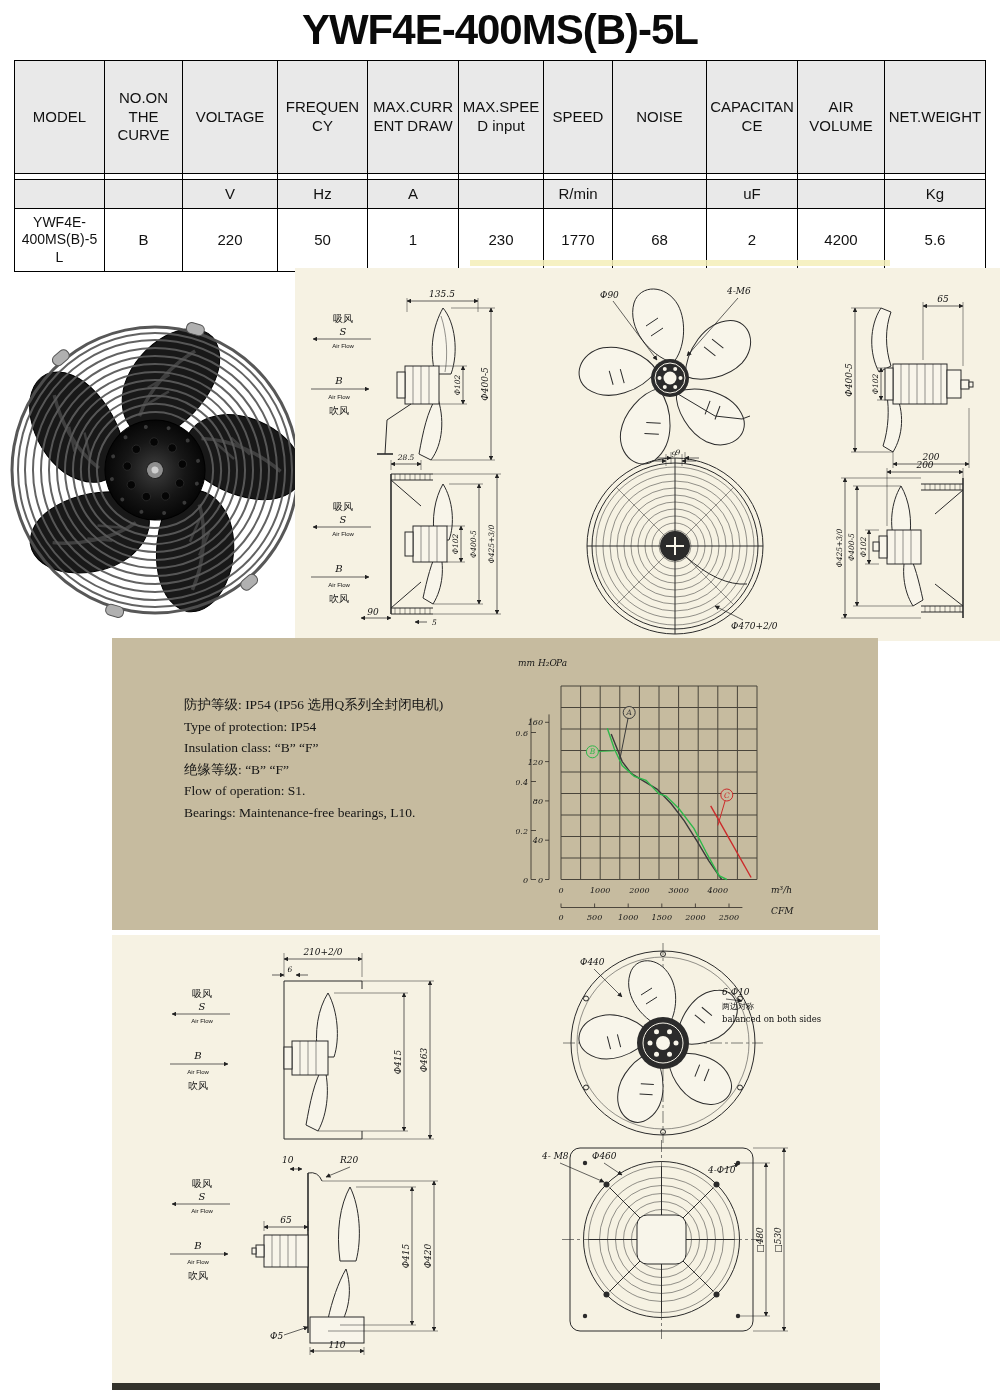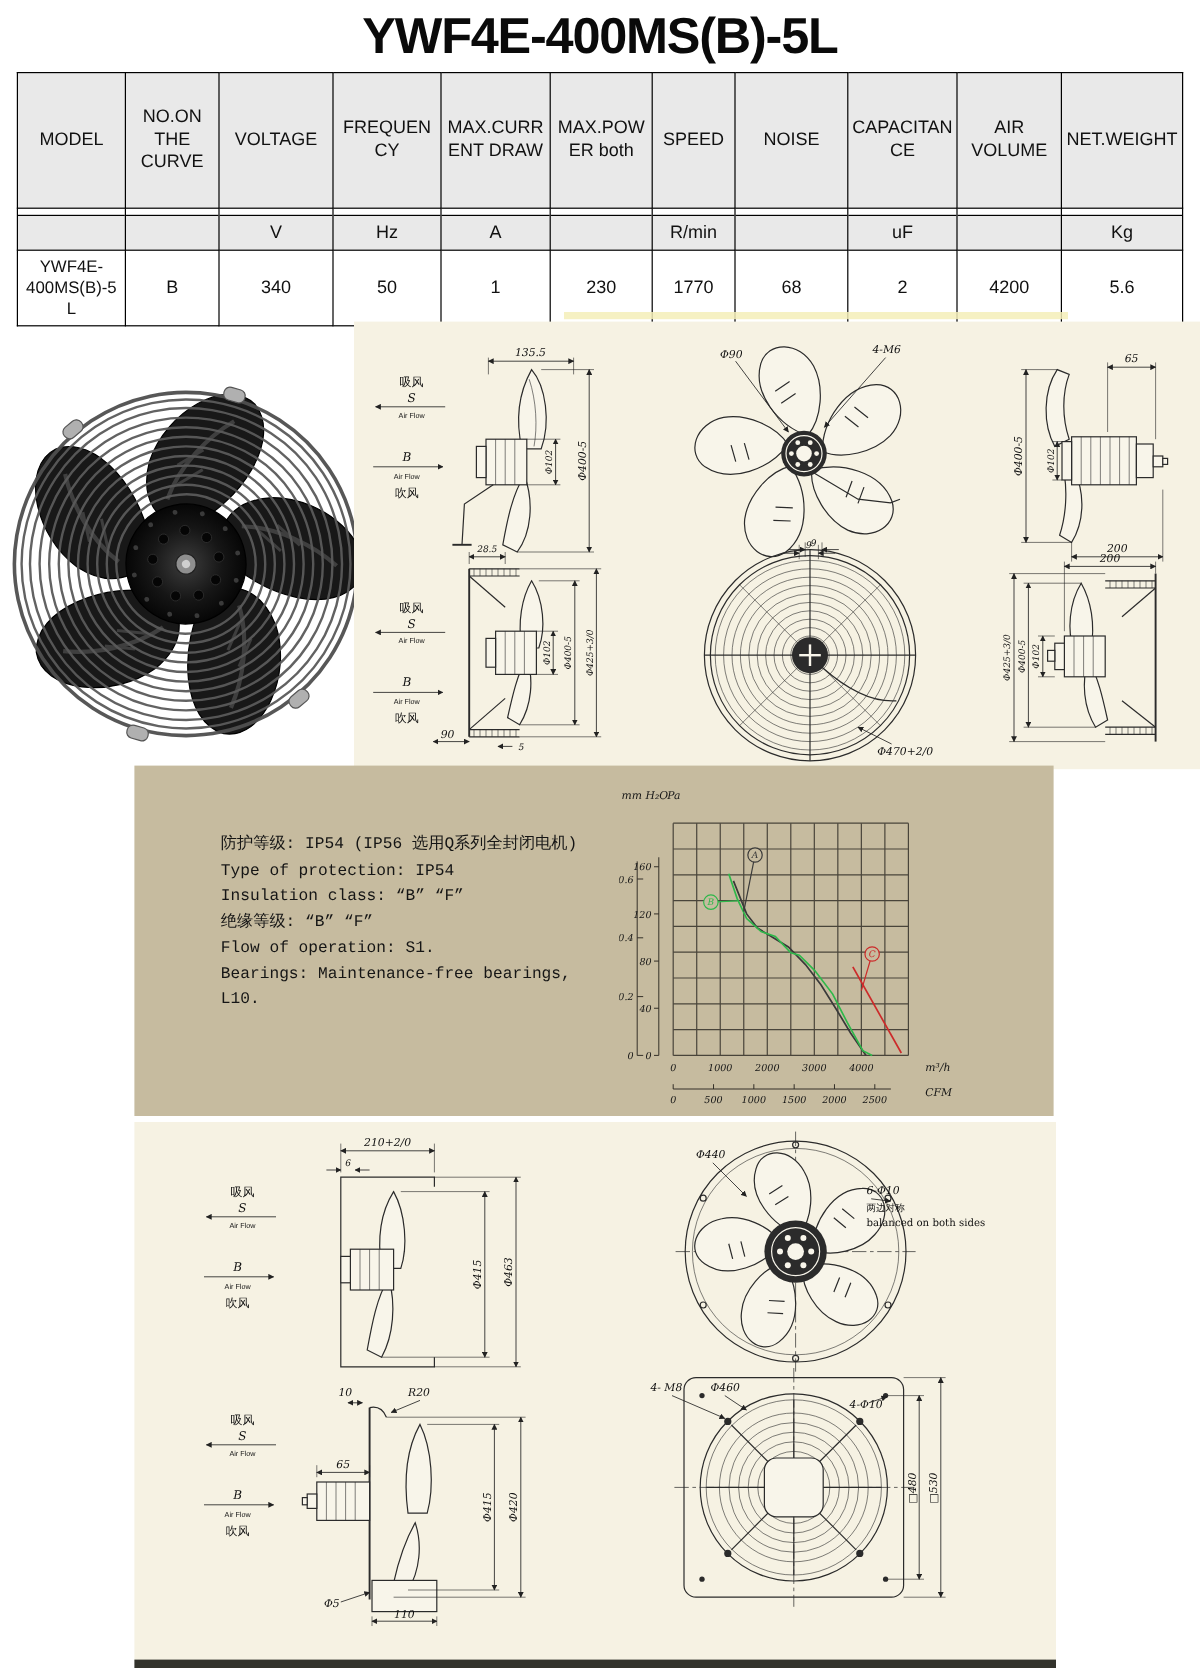--- a/index.html
+++ b/index.html
@@ -20,21 +20,21 @@
   .yellow-strip{position:absolute;left:470px;top:260px;width:420px;height:6px;
                 background:#f5efb8;opacity:.85;}
   
   .panelA{position:absolute;left:295px;top:268px;width:705px;height:373px;background:#f6f2e3;}
   .panelM{position:absolute;left:112px;top:638px;width:766px;height:292px;background:#c6bb9f;}
   .panelB{position:absolute;left:112px;top:935px;width:768px;height:449px;background:#f6f2e3;}
   .bstrip{position:absolute;left:112px;top:1383px;width:768px;height:7px;background:#33332c;}
   .photo{position:absolute;left:5px;top:296px;}
   
   .specText{position:absolute;left:72px;top:56px;width:330px;
-            font-family:Liberation Mono, monospace;font-size:13.5px;line-height:21.5px;color:#151515;}
+            font-family:Liberation Serif, serif;font-size:13.5px;line-height:21.5px;color:#151515;}
   
   .ln{stroke:#2b2b2b;stroke-width:1;fill:none;}
   .lnw{stroke:#2b2b2b;stroke-width:1.6;fill:none;}
   .lnf{fill:#f8f5ea;stroke:#2b2b2b;stroke-width:1;}
   .thin{stroke:#2b2b2b;stroke-width:.5;fill:none;}
   .dark{fill:#2b2b2b;}
   .dim{stroke:#222;stroke-width:.7;fill:none;}
   .ext{stroke:#222;stroke-width:.5;}
   .dash{stroke:#2b2b2b;stroke-width:.6;fill:none;stroke-dasharray:12 3 3 3;}
   .dtx{font:italic 9px "DejaVu Serif",serif;fill:#111;}
@@ -83,21 +83,21 @@
         <col style="width:87px">
         <col style="width:101px">
     </colgroup>
     <tbody>
         <tr class="hd">
       <td>MODEL</td>
       <td>NO.ON THE CURVE</td>
       <td>VOLTAGE</td>
       <td>FREQUENCY</td>
       <td>MAX.CURRENT DRAW</td>
-      <td>MAX.POWER both</td>
+      <td>MAX.SPEED input</td>
       <td>SPEED</td>
       <td>NOISE</td>
       <td>CAPACITANCE</td>
       <td>AIR VOLUME</td>
       <td>NET.WEIGHT</td>
     </tr>
     <tr class="gaprow">
       <td></td>
           <td></td>
           <td></td>
@@ -119,21 +119,21 @@
       <td></td>
       <td>R/min</td>
       <td></td>
       <td>uF</td>
       <td></td>
       <td>Kg</td>
     </tr>
     <tr class="dt">
       <td class="model-cell">YWF4E-400MS(B)-5L</td>
       <td>B</td>
-      <td>340</td>
+      <td>220</td>
       <td>50</td>
       <td>1</td>
       <td>230</td>
       <td>1770</td>
       <td>68</td>
       <td>2</td>
       <td>4200</td>
       <td>5.6</td>
     </tr>
   </tbody>

